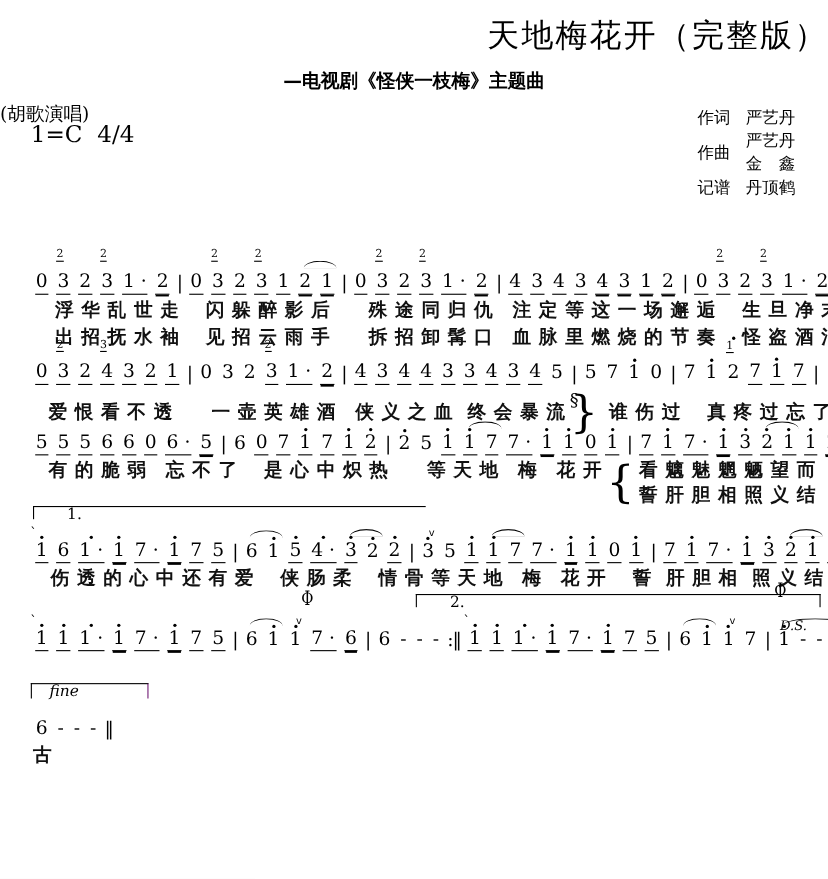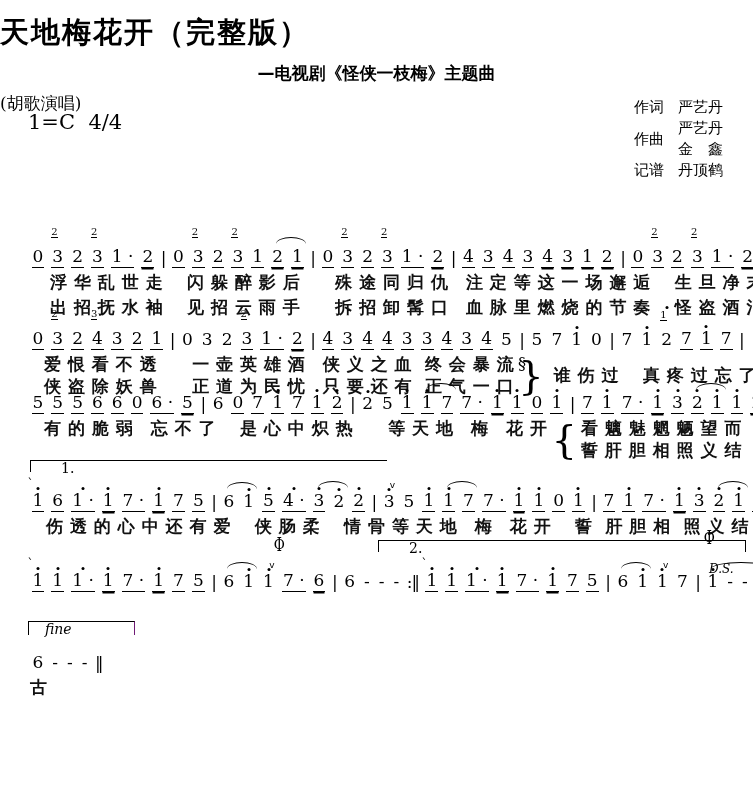--- a/index.html
+++ b/index.html
@@ -1,18 +1,18 @@
 <!DOCTYPE html>
 <html><head>
 <meta charset="utf-8">
 <style>
   html,body{margin:0;padding:0;background:#e8e8e8;}
   .page{position:relative;width:753px;height:799px;background:#fff;overflow:hidden;color:#000;
         font-family:"DejaVu Serif",serif;}
-  .title{text-align:left;padding-top:13px;font-size:29px;letter-spacing:2px;font-weight:700;}
+  .title{text-align:right;padding-top:13px;font-size:29px;letter-spacing:2px;font-weight:400;}
   .subtitle{text-align:center;margin-top:9px;font-weight:700;font-size:17px;
             font-family:"DejaVu Sans",sans-serif;}
   .performer{margin-top:7px;font-size:17px;}
   .keysig{position:absolute;left:28px;top:110px;font-size:21px;white-space:pre;}
   .credits{position:absolute;right:30px;top:97px;font-size:15px;}
   .credit-row{display:flex;align-items:center;}
   .credit-label{width:36px;margin-right:8px;text-align:justify;}
   .credit-vals div{line-height:21px;white-space:pre;}
   .score{position:absolute;left:28px;top:0;width:714px;}
   .line{position:absolute;left:0;width:100%;}
@@ -160,21 +160,20 @@
           <span class="tk"><span class="body u0">1</span><span class="hd"></span></span>
           <span class="tk"><sup class="grace">1</sup><span class="body u0">2</span><span class="hd"></span></span>
           <span class="tk"><span class="body u1">7</span></span>
           <span class="tk"><span class="body u1">1</span><span class="hd"></span></span>
           <span class="tk"><span class="body u1">7</span></span>
           <span class="bar">|</span>
         </div>
         <div class="lyrflex" style="padding-left: 16px;">
           <div class="lyrcol">
             <div class="lyr">爱 恨 看 不 透　　一 壶 英 雄 酒　侠 义 之 血  终 会 暴 流</div>
-            <div class="lyr">侠 盗 除 妖 兽　　正 道 为 民 忧　只 要 还 有  正 气 一 口</div>
           </div>
           <span class="brace">}</span>
           <div class="lyr" style="margin-left: 6px;">谁 伤 过　 真 疼 过 忘 了 所</div>
         </div>
       </div>
       <div class="line" style="top: 380px;">
         <div class="nrow">
           <span class="tk"><span class="body u1">5</span></span>
           <span class="tk"><span class="body u1">5</span></span>
           <span class="tk"><span class="body u1">5</span></span>

